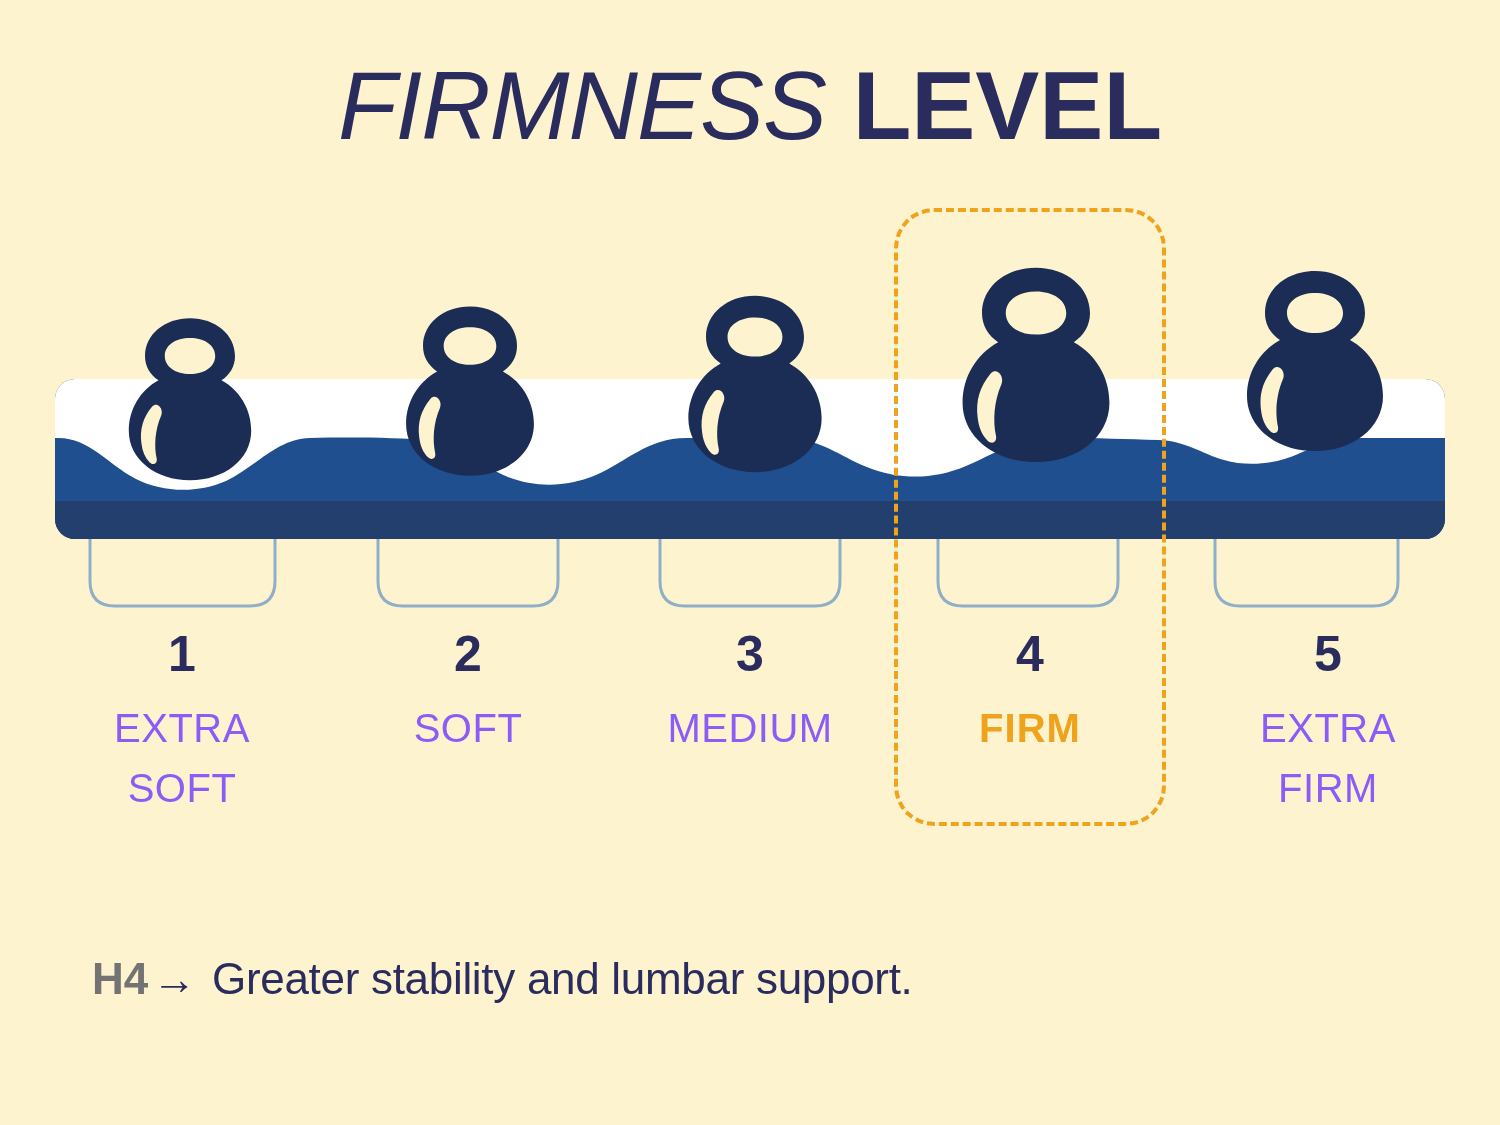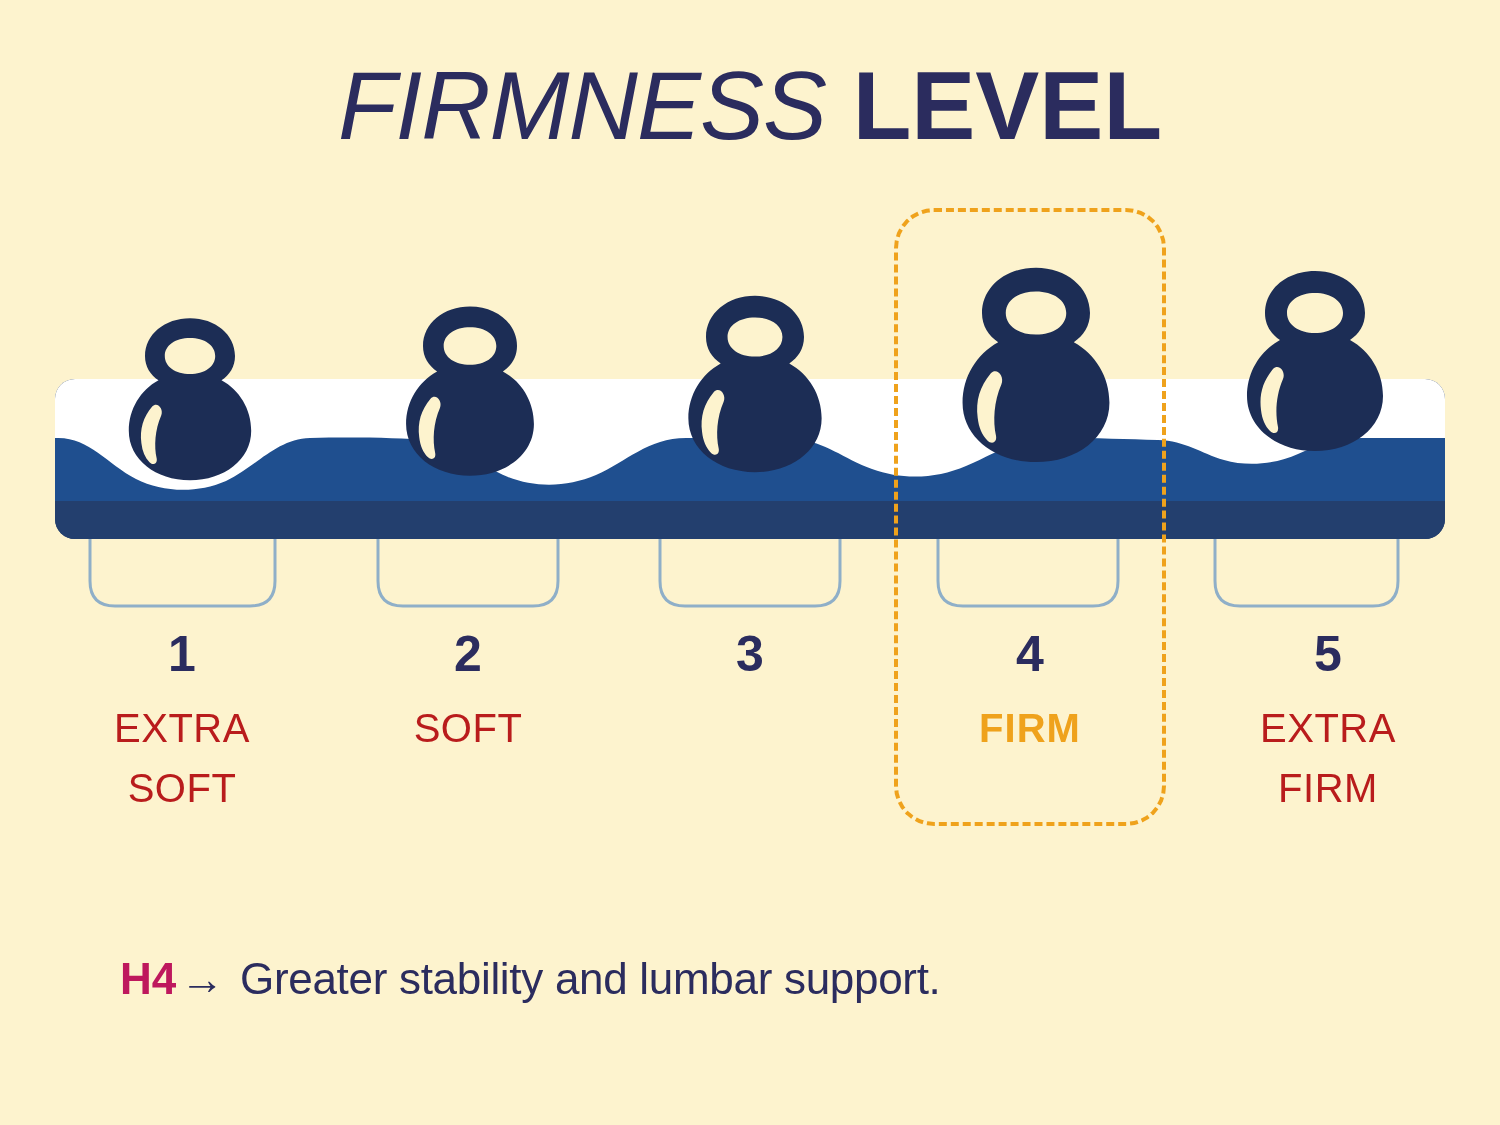--- a/index.html
+++ b/index.html
@@ -46,21 +46,21 @@
     font-size:50px;
     font-weight:700;
     color:#2B2C5E;
     line-height:56px;
     letter-spacing:0px;
   }
   .scale .lbl{
     margin-top:16px;
     font-size:40px;
     font-weight:400;
-    color:#b91c1c;
+    color:#8b5cf6;
     line-height:60px;
     letter-spacing:0.5px;
   }
   .scale.active .lbl{
     color:#EFA21C;
     font-weight:700;
     letter-spacing:1px;
   }
 
   
@@ -77,24 +77,23 @@
   #caption{
     position:absolute;
     left:92px;top:948px;
     font-size:44px;
     line-height:60px;
     color:#2B2C5E;
     white-space:nowrap;
     letter-spacing:-0.3px;
   }
   #caption .h-tag{
-    color:#be185d;
+    color:#737373;
     font-weight:700;
     letter-spacing:0px;
-    margin-left:28px;
   }
   #caption .arrow{
     color:#2B2C5E;
     font-weight:400;
     padding:0 4px;
   }
   #caption .cap-text{
     font-weight:400;
     margin-left:12px;
   }
@@ -208,20 +207,23 @@
 
   <div class="scale" style="left:318px;">
     <div class="num">2</div>
     <div class="lbl">
       <div>SOFT</div>
     </div>
   </div>
 
   <div class="scale" style="left:600px;">
     <div class="num">3</div>
+    <div class="lbl">
+      <div>MEDIUM</div>
+    </div>
   </div>
 
   <div class="scale active" style="left:880px;">
     <div class="num">4</div>
     <div class="lbl">
       <div>FIRM</div>
     </div>
   </div>
 
   <div class="scale" style="left:1178px;">

